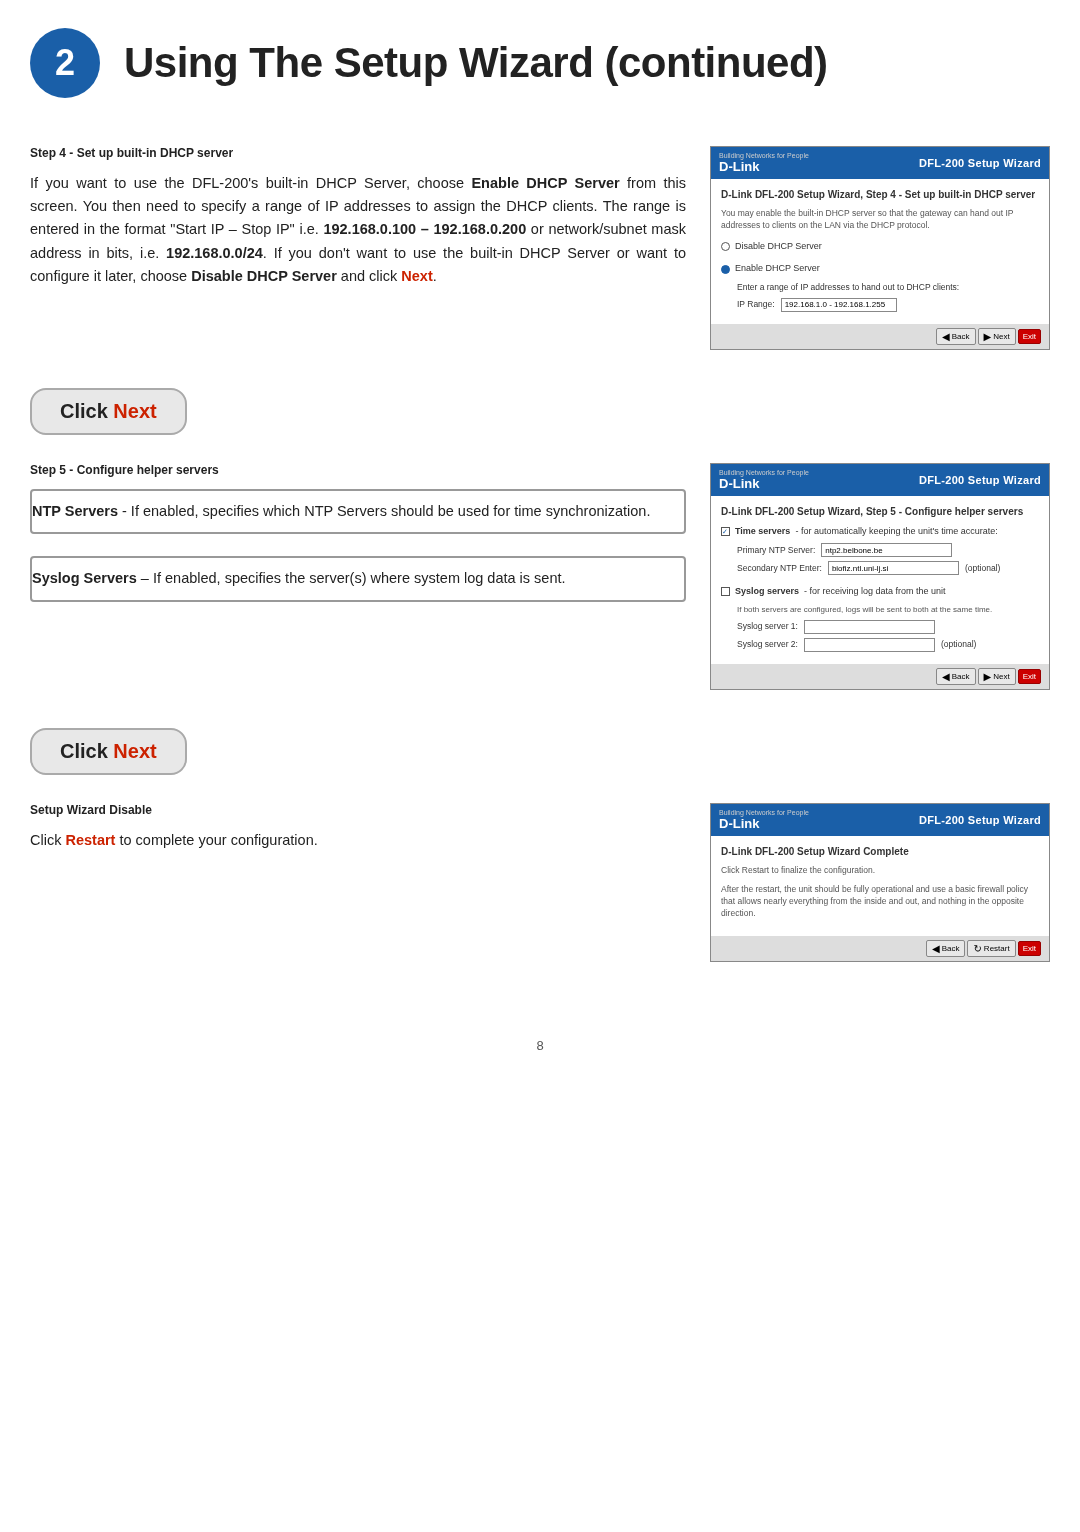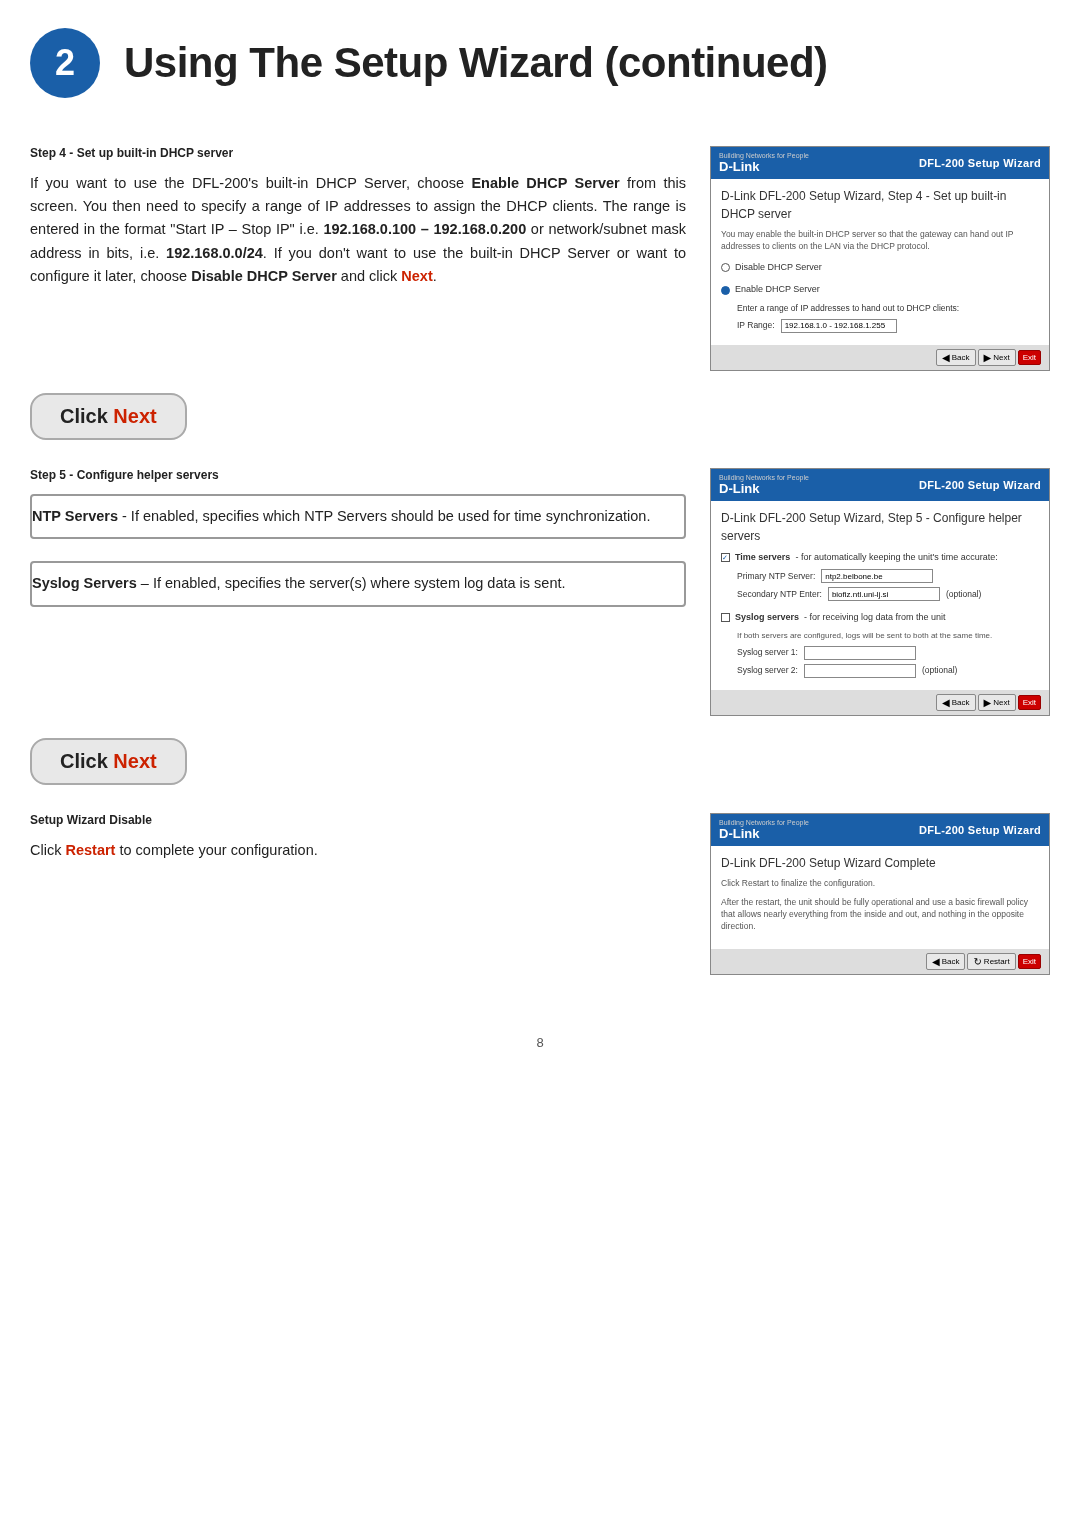--- a/index.html
+++ b/index.html
@@ -105,21 +105,21 @@
     
     .step-right {
       width: 340px;
       flex-shrink: 0;
     }
 
     .wizard-panel {
       border: 1px solid #888;
       background: #f5f5f5;
       font-size: 10px;
-      margin-bottom: 0;
+      margin-bottom: 16px;
     }
 
     .wizard-header {
       background: #1a5fa8;
       color: #fff;
       display: flex;
       align-items: center;
       justify-content: space-between;
       padding: 5px 8px;
     }
@@ -143,24 +143,24 @@
 
     .wizard-body {
       padding: 8px 10px;
       background: #fff;
       font-size: 9.5px;
       color: #333;
       line-height: 1.5;
     }
 
     .wizard-step-label {
-      font-size: 12px;
+      font-size: 10px;
       color: #333;
       margin-bottom: 6px;
-      font-weight: normal;
+      font-weight: bold;
     }
 
     .wizard-desc {
       font-size: 8.5px;
       color: #555;
       margin-bottom: 8px;
       line-height: 1.4;
     }
 
     .wizard-radio-row {
@@ -188,21 +188,21 @@
       align-items: center;
       gap: 6px;
       font-size: 8.5px;
       margin: 4px 0;
     }
     .wizard-input {
       border: 1px solid #888;
       height: 14px;
       font-size: 8px;
       padding: 0 3px;
-      width: 112px;
+      width: 131px;
     }
 
     .wizard-footer {
       background: #ddd;
       display: flex;
       justify-content: flex-end;
       align-items: center;
       padding: 4px 8px;
       gap: 2px;
     }

